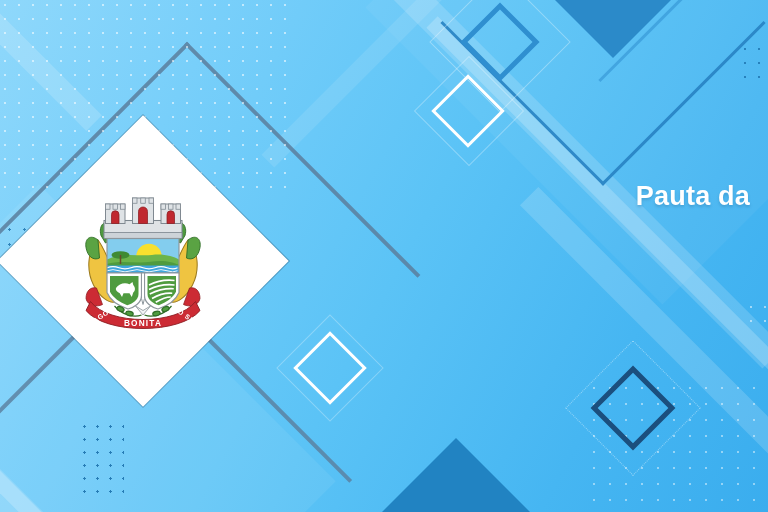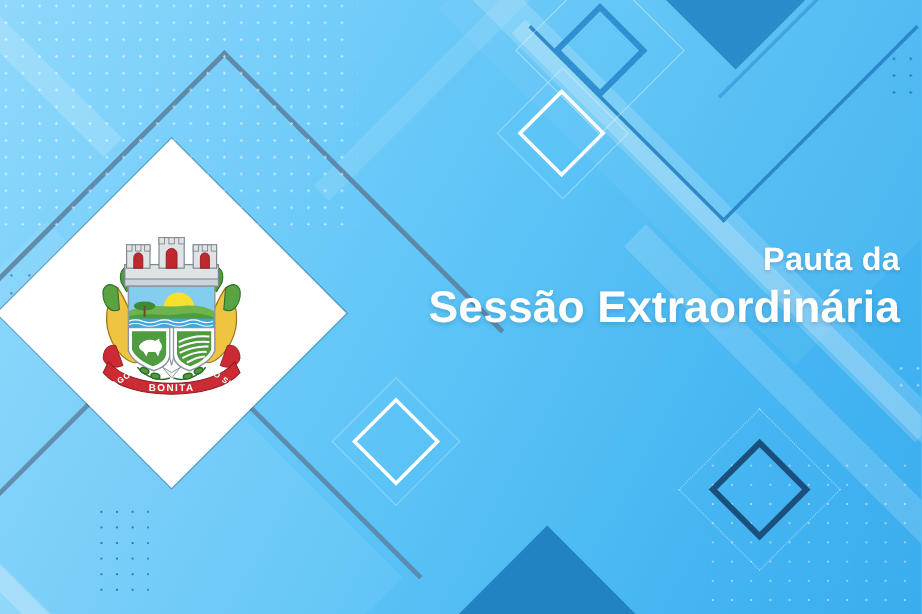--- a/index.html
+++ b/index.html
@@ -146,21 +146,20 @@
     display:flex; align-items:center; justify-content:center;
   }
 
   
   #title-block {
     position:absolute;
     right:18px; top:182px;
     width:430px;
     text-align:right;
     color:#ffffff;
-    margin-top:20px;
   }
   #title-sub {
     font-size:27px;
     font-weight:bold;
     letter-spacing:.2px;
     line-height:1.1;
     text-shadow:0 2px 3px rgba(20,70,110,.22);
   }
   #title-main {
     font-size:37px;
@@ -324,16 +323,15 @@
         <path d="M30 154 C54 186 146 186 170 154 L176 166 C150 198 50 198 24 166 Z" fill="#cc2b34" stroke="#8c1d22" stroke-width="1.2"></path>
         <text x="100" y="186" font-family="'Liberation Sans',sans-serif" font-size="11" font-weight="bold" fill="#ffffff" text-anchor="middle" letter-spacing="1.6">BONITA</text>
         <text x="46" y="176" font-family="'Liberation Sans',sans-serif" font-size="9" font-weight="bold" fill="#ffffff" text-anchor="middle" letter-spacing="1" transform="rotate(-34 46 176)">LAGOA</text>
         <text x="156" y="176" font-family="'Liberation Sans',sans-serif" font-size="9" font-weight="bold" fill="#ffffff" text-anchor="middle" letter-spacing="1" transform="rotate(34 156 176)">DO SUL</text>
       </g>
     </svg>
   </div>
 
   <div id="title-block">
     <div id="title-sub">Pauta da</div>
-    <div id="title-main">Sessão Extraordinária</div>
   </div>
 
 </div>
 
 </body></html>

